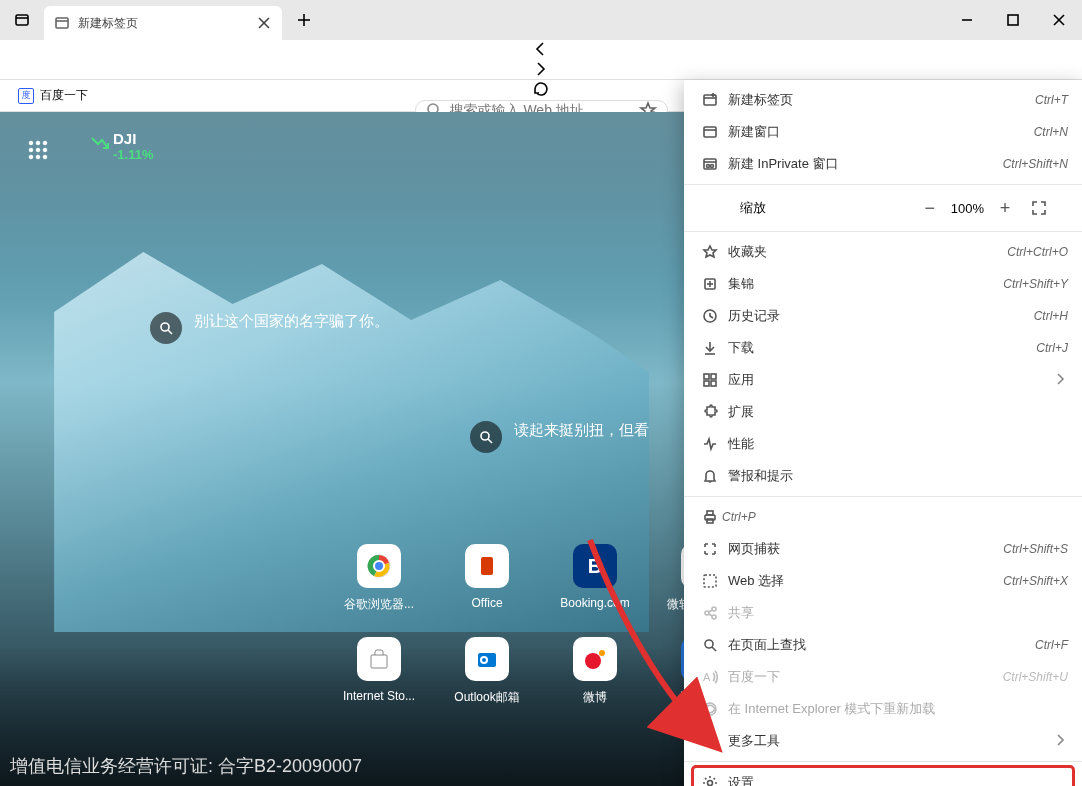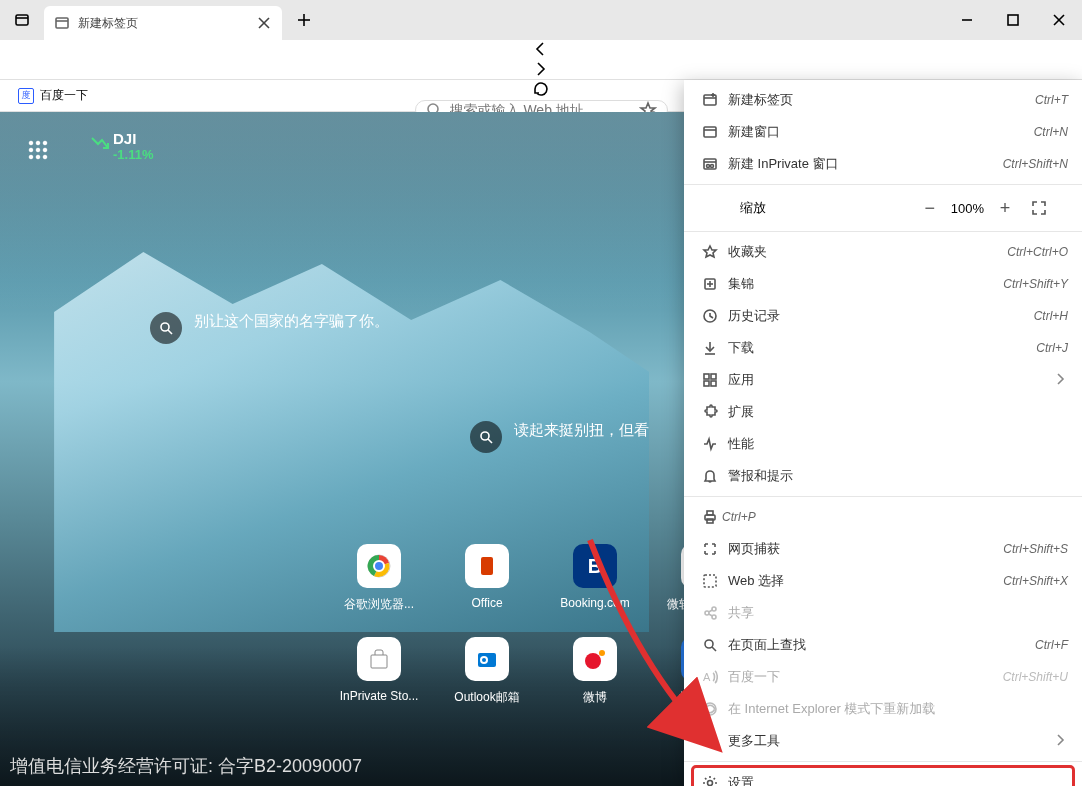--- a/index.html
+++ b/index.html
@@ -292,21 +292,21 @@
         </div>
         <span>微软电脑管家</span>
       </div>
     <div class="ql">
         <div class="tile">
           <svg width="24" height="24">
             <rect x="4" y="8" width="16" height="13" rx="1" fill="#fff" stroke="#888"></rect>
             <path d="M8 8V5a2 2 0 0 1 2-2h4a2 2 0 0 1 2 2v3" fill="none" stroke="#888"></path>
           </svg>
         </div>
-        <span>InPrivate Sto...</span>
+        <span>Internet Sto...</span>
       </div>
     <div class="ql">
         <div class="tile">
           <svg width="24" height="24">
             <rect x="3" y="6" width="18" height="14" rx="2" fill="#0078d4"></rect>
             <circle cx="9" cy="13" r="4" fill="#fff"></circle>
             <circle cx="9" cy="13" r="2" fill="#0078d4"></circle>
           </svg>
         </div>
         <span>Outlook邮箱</span>

